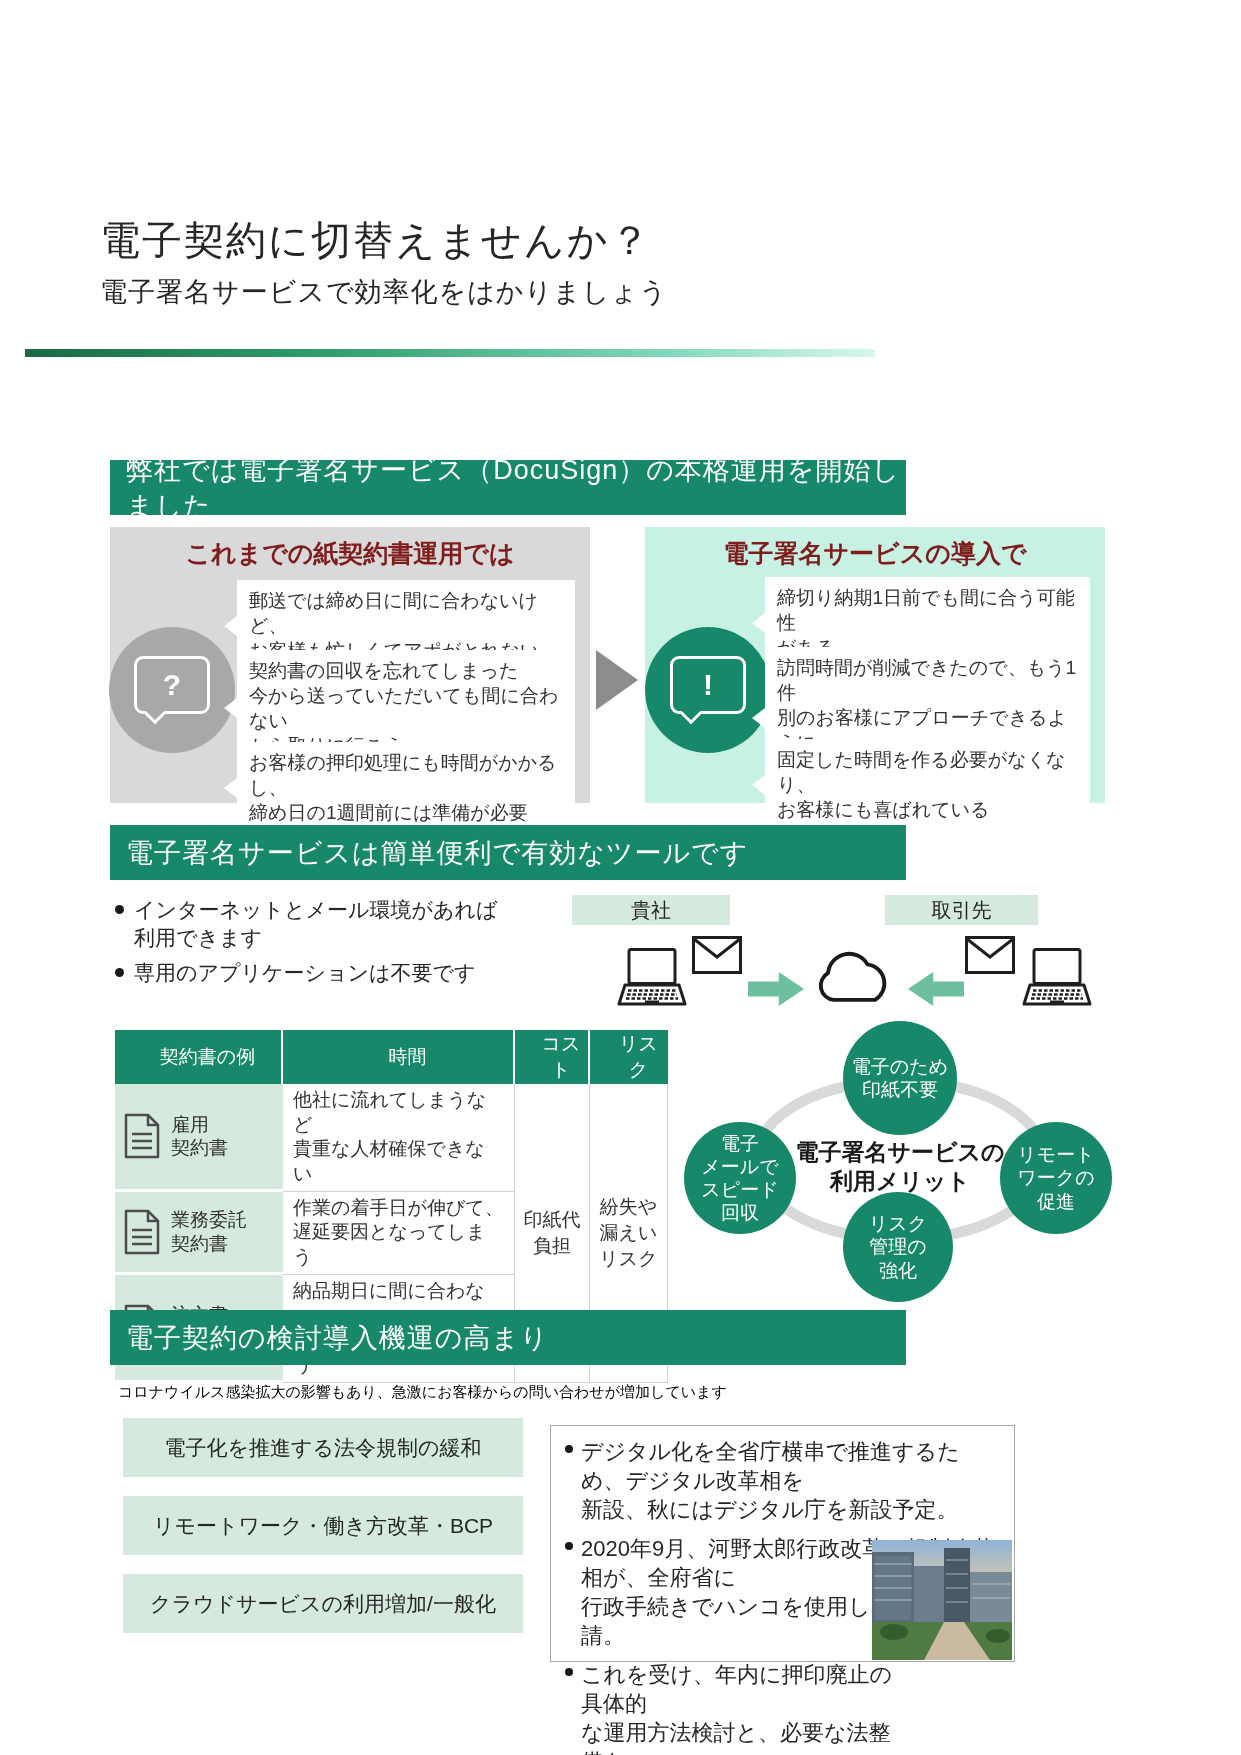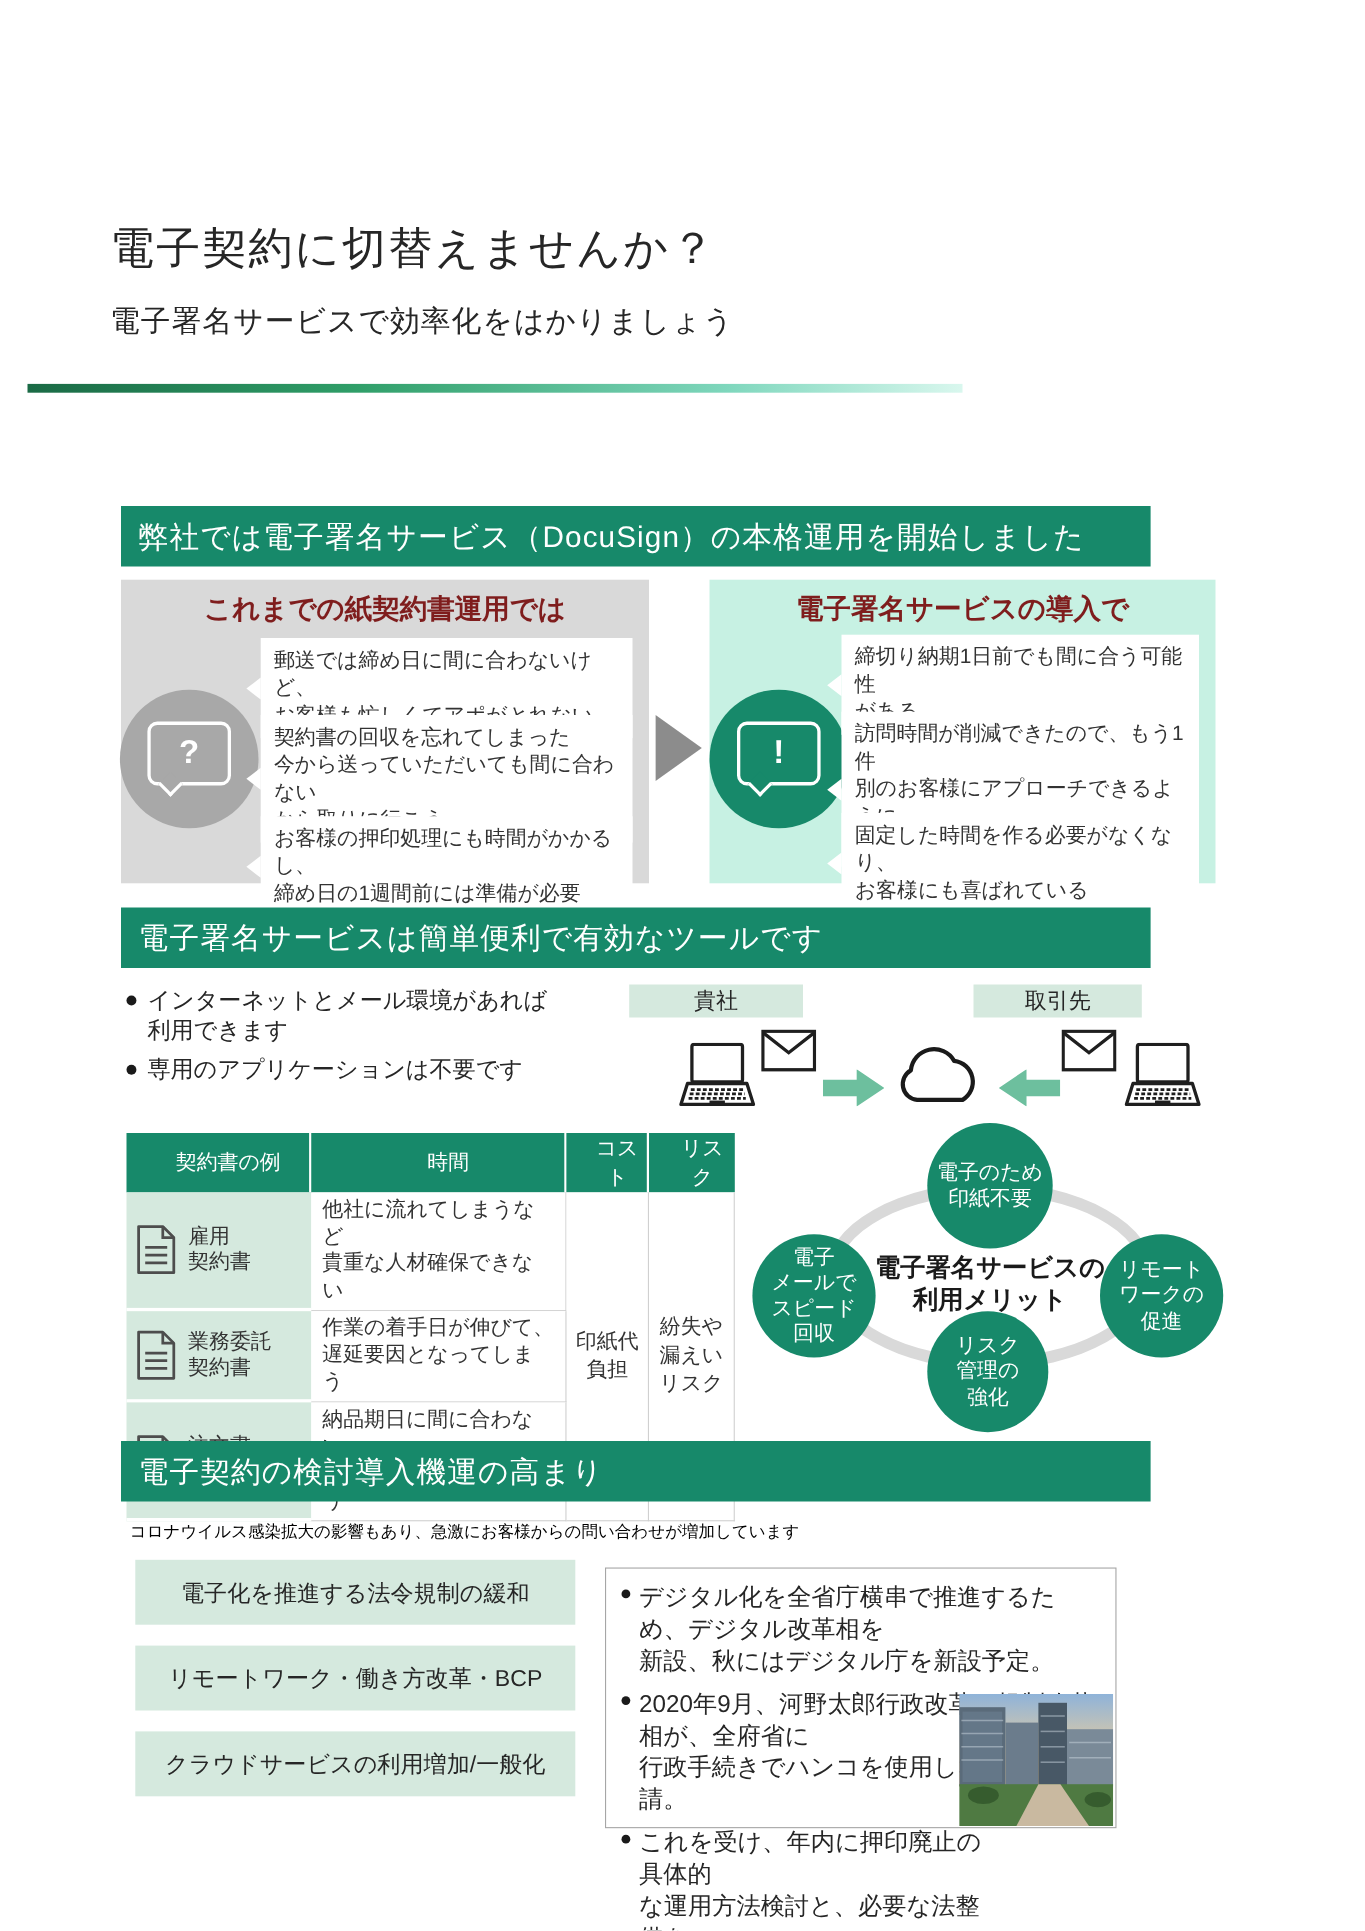--- a/index.html
+++ b/index.html
@@ -5,27 +5,27 @@
   :root{
     --green:#17896a; --mint:#c7f1e3; --cell:#d5e9de; --graybox:#d9d9d9;
     --circlegray:#a8a8a8; --arrowgray:#8c8c8c; --flowgreen:#6dbf9e; --ring:#d9d9d9;
   }
   html,body{margin:0;padding:0;background:#fff;}
   body{font-family:"Liberation Sans","DejaVu Sans",sans-serif;color:#333;}
   .page{position:relative;width:1241px;height:1755px;background:#fff;overflow:hidden;}
   .abs{position:absolute;}
   .pre{white-space:pre-line;}
 
-  .title{left:100px;top:198px;font-size:40px;color:#262626;letter-spacing:2px;text-align:right;}
+  .title{left:100px;top:213px;font-size:40px;color:#262626;letter-spacing:2px;text-align:right;}
   .subtitle{left:100px;top:274px;font-size:27px;color:#262626;letter-spacing:1px;}
   .grad{left:25px;top:349px;width:850px;height:8px;
     background:linear-gradient(90deg,#1a6a45 0%,#2f9e68 35%,#7fd7bd 75%,#d9f7ee 100%);}
 
   .bar{background:var(--green);color:#fff;font-size:27px;display:flex;align-items:center;
-    padding-left:16px;box-sizing:border-box;height:55px;width:936px;left:110px;letter-spacing:1px;}
+    padding-left:16px;box-sizing:border-box;height:55px;width:796px;left:110px;letter-spacing:1px;}
   .bar1{top:460px;} .bar2{top:825px;} .bar3{top:1310px;}
 
   .before-box{left:110px;top:527px;width:480px;height:276px;background:var(--graybox);}
   .after-box{left:645px;top:527px;width:460px;height:276px;background:var(--mint);}
   .box-heading{top:537px;font-size:25px;font-weight:bold;color:#7f1d1d;text-align:center;}
   .bh-before{left:110px;width:480px;} .bh-after{left:645px;width:460px;}
 
   .char-circle{border-radius:50%;width:126px;height:126px;top:627px;
     display:flex;align-items:center;justify-content:center;}
   .q-circle{left:109px;background:var(--circlegray);}

